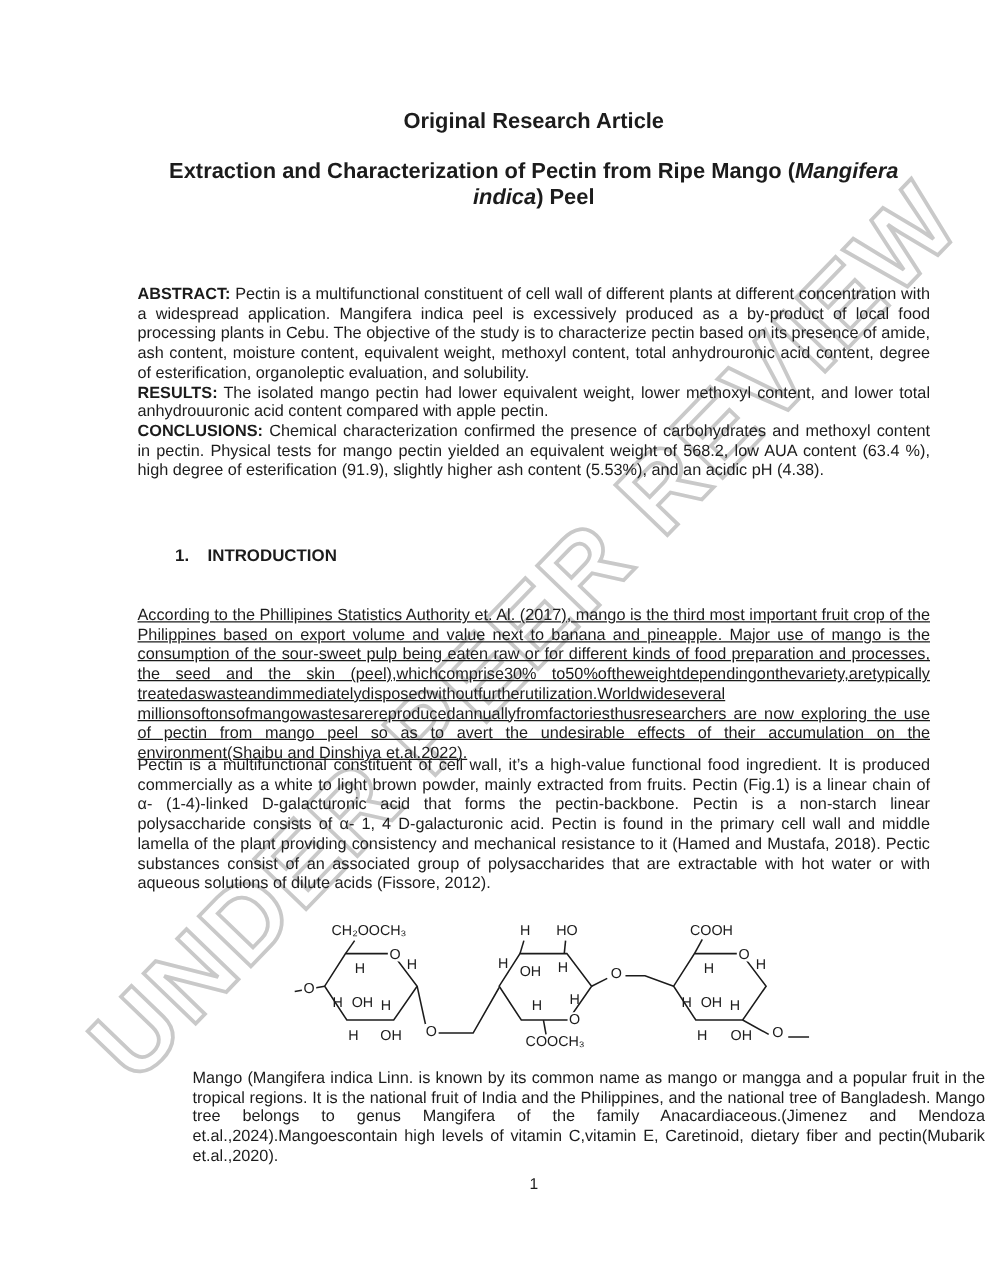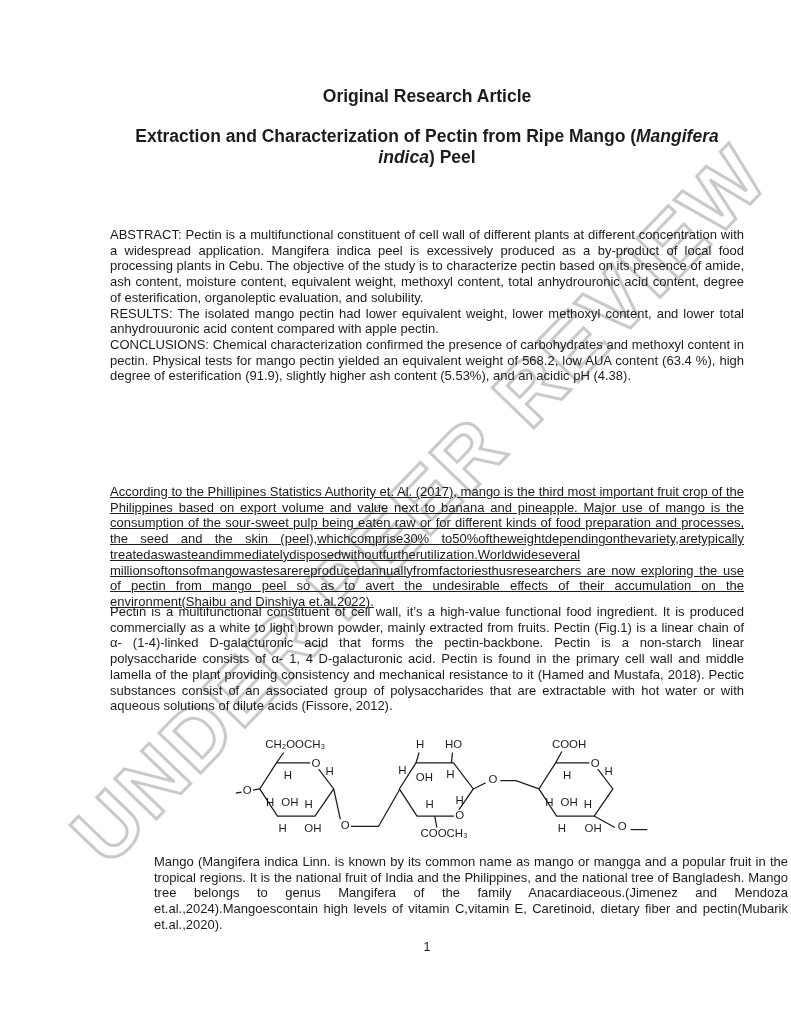--- a/index.html
+++ b/index.html
@@ -33,21 +33,21 @@
     text-align:center;font-size:17.5px;font-weight:bold;line-height:21px;
   }
   .article-title .it{font-style:italic;}
   .body-text{
     left:110px;width:634px;
     font-size:13px;line-height:15.7px;
     text-align:justify;
   }
   .abstract{top:227px;}
   .abstract p{margin:0;}
-  .abstract b{font-weight:normal;}
+  .abstract b{font-weight:bold;}
   .keywords{
     top:396px;left:110px;width:634px;
     font-size:13px;font-style:italic;
   }
   .intro-heading{
     top:437px;left:110px;width:634px;
     font-size:13.5px;font-weight:bold;
     padding-left:30px;box-sizing:border-box;
   }
   .intro-heading .num{display:inline-block;width:26px;}
@@ -80,20 +80,21 @@
 
   <div class="layer header-label">Original Research Article</div>
 
   <div class="layer body-text abstract">
     <p><b>ABSTRACT:</b><span> Pectin is a multifunctional constituent of cell wall of different plants at different concentration with a widespread application. Mangifera indica peel is excessively produced as a by-product of local food processing plants in Cebu. The objective of the study is to characterize pectin based on its presence of amide, ash content, moisture content, equivalent weight, methoxyl content, total anhydrouronic acid content, degree of esterification, organoleptic evaluation, and solubility.</span></p>
     <p><b>RESULTS:</b><span> The isolated mango pectin had lower equivalent weight, lower methoxyl content, and lower total anhydrouuronic acid content compared with apple pectin.</span></p>
     <p><b>CONCLUSIONS:</b><span> Chemical characterization confirmed the presence of carbohydrates and methoxyl content in pectin. Physical tests for mango pectin yielded an equivalent weight of 568.2, low AUA content (63.4 %), high degree of esterification (91.9), slightly higher ash content (5.53%), and an acidic pH (4.38).</span></p>
   </div>
 
 
+  <div class="layer intro-heading"><span class="num">1.</span><span>INTRODUCTION</span></div>
 
   <div class="layer body-text para1">According to the Phillipines Statistics Authority et. Al. (2017), mango is the third most important fruit crop of the Philippines based on export volume and value next to banana and pineapple. Major use of mango is the consumption of the sour-sweet pulp being eaten raw or for different kinds of food preparation and processes, the seed and the skin (peel),whichcomprise30% to50%oftheweightdependingonthevariety,aretypically treatedaswasteandimmediatelydisposedwithoutfurtherutilization.Worldwideseveral millionsoftonsofmangowastesarereproducedannuallyfromfactoriesthusresearchers are now exploring the use of pectin from mango peel  so as to avert the undesirable effects of their accumulation on the environment(Shaibu and Dinshiya et.al.2022).</div>
 
   <div class="layer body-text para2">Pectin is a multifunctional constituent of cell wall, it’s a high-value functional food ingredient. It is produced commercially as a white to light brown powder, mainly extracted from fruits. Pectin (Fig.1) is a linear chain of α- (1-4)-linked D-galacturonic acid that forms the pectin-backbone. Pectin is a non-starch linear polysaccharide consists of α- 1, 4 D-galacturonic acid. Pectin is found in the primary cell wall and middle lamella of the plant providing consistency and mechanical resistance to it (Hamed and Mustafa, 2018). Pectic substances consist of an associated group of polysaccharides that are extractable with hot water or with aqueous solutions of dilute acids (Fissore, 2012).</div>
 
   <div class="layer figure-block">
     <svg id="pectin-svg" width="420" height="100" viewBox="0 0 400 96">
 
       <polygon class="bond" points="42,22 78,22 97,47 79,73 43,73 26,47"></polygon>
       <polygon class="bond" points="176,22 212,22 231,47 213,73 177,73 160,47"></polygon>

